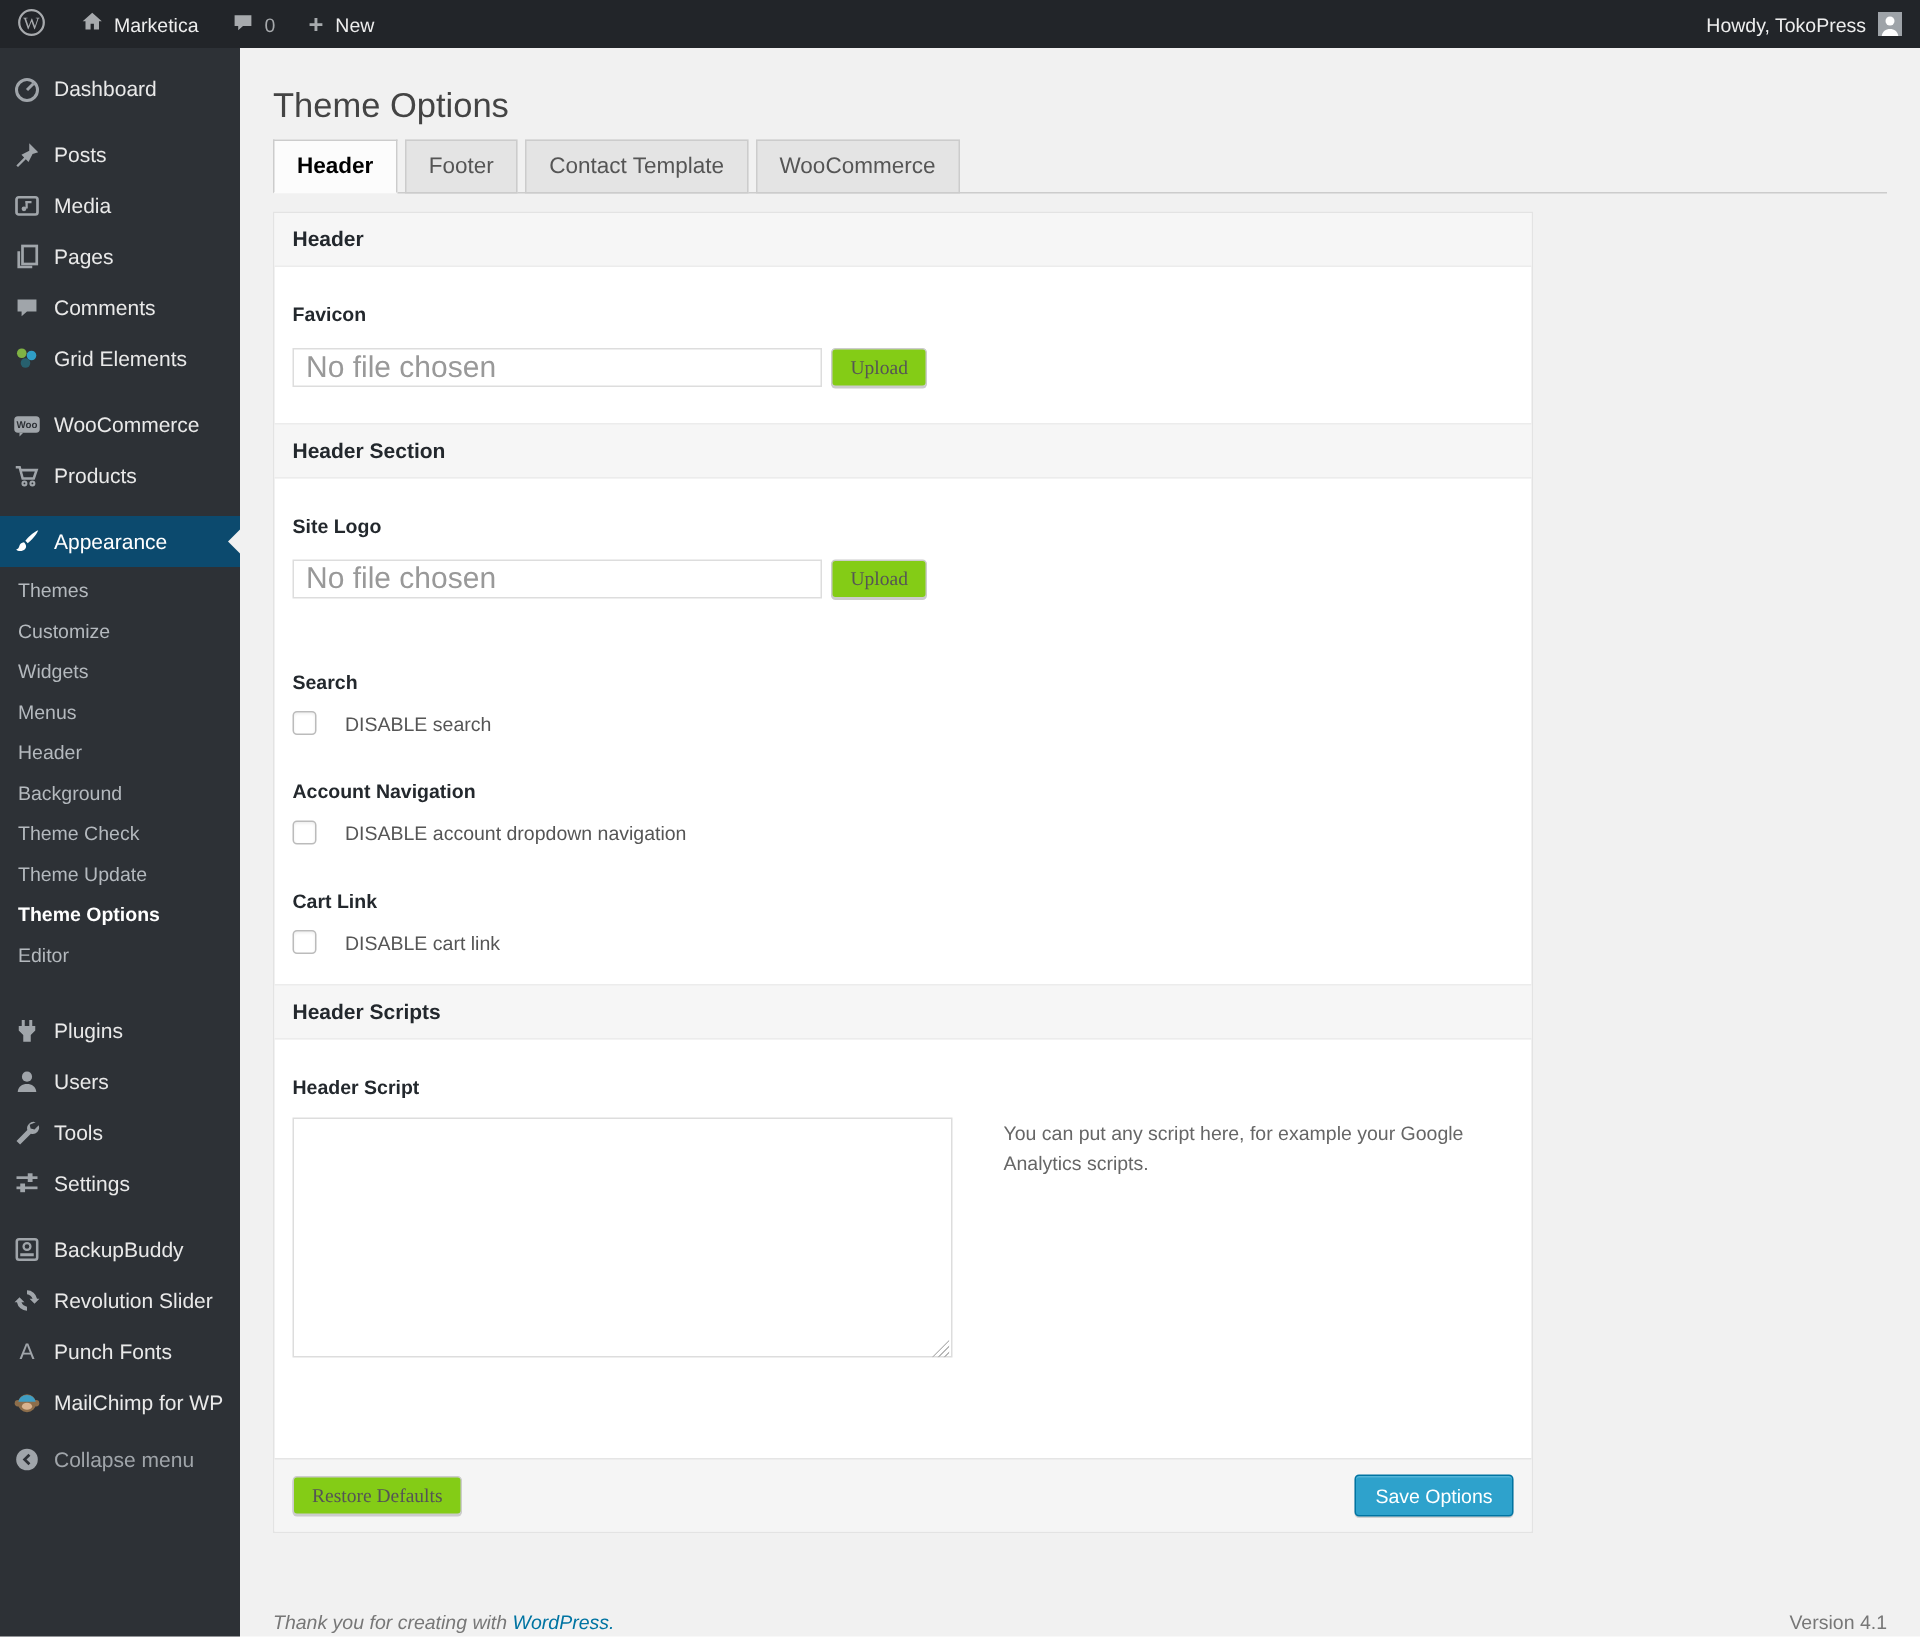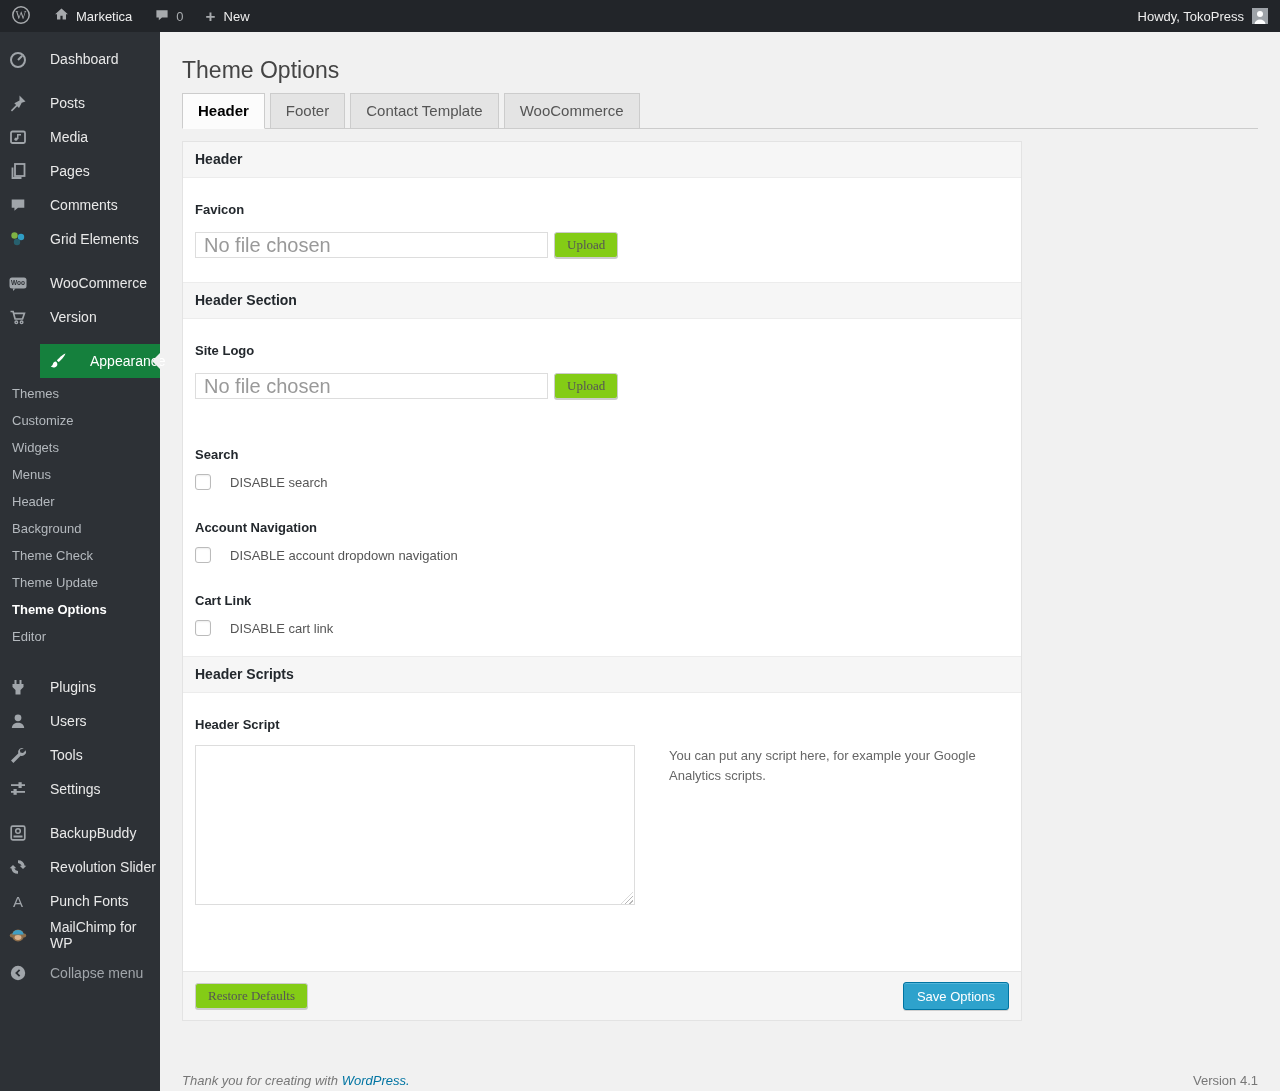--- a/index.html
+++ b/index.html
@@ -25,24 +25,24 @@
   .avatar { width:16px; height:16px; display:block; }
 
   
   .sidebar {
     position:absolute; top:32px; left:0; width:160px; height:1059px;
     background:#2d3136;
   }
   .menu-gap { height:10px; }
   .menu-item {
     display:flex; align-items:center; height:34px; cursor:pointer;
-    color:#e9e9e9; font-size:14px; font-weight:400;gap:14px;
+    color:#e9e9e9; font-size:14px; font-weight:400;
   }
   .menu-item .mi-icon { width:20px; height:20px; margin:0 8px; flex:0 0 20px; display:flex; align-items:center; justify-content:center; }
-  .menu-item.current { background:#15803d; color:#fff; position:relative;margin-left:40px; }
+  .menu-item.current { background:#0c4a6e; color:#fff; position:relative; }
   .menu-item.current::after {
     content:""; position:absolute; right:0; top:50%; margin-top:-8px;
     border:8px solid transparent; border-right-color:#f1f1f1;
   }
   .submenu { padding:2px 0 10px; }
   .submenu-item {
     padding:6px 4px 6px 12px; font-size:13px; color:#b4b9be; cursor:pointer; line-height:15px;
   }
   .submenu-item.current { color:#fff; font-weight:bold; }
   .glyph-a { font-size:15px; color:#a0a5aa; font-weight:400; }
@@ -242,21 +242,21 @@
     <span>WooCommerce</span>
   </div>
   <div class="menu-item">
     <span class="mi-icon">
       <svg width="20" height="20" viewBox="0 0 20 20">
           <path d="M2.5 4.5h2.6l2 7.5h7.4l1.9-5.6H6" fill="none" stroke="#a0a5aa" stroke-width="1.7"></path>
           <circle cx="8.3" cy="15.3" r="1.3" fill="none" stroke="#a0a5aa" stroke-width="1.4"></circle>
           <circle cx="13.6" cy="15.3" r="1.3" fill="none" stroke="#a0a5aa" stroke-width="1.4"></circle>
         </svg>
     </span>
-    <span>Version</span>
+    <span>Products</span>
   </div>
 
   <div class="menu-gap"></div>
 
   <div class="menu-item current">
     <span class="mi-icon">
       <svg width="20" height="20" viewBox="0 0 20 20">
           <path d="M17.5 2.5c-3.2 1.2-7 4.8-8.6 7l1.6 1.6c2.2-1.6 5.8-5.4 7-8.6z" fill="#fff"></path>
           <path d="M8 10.5c-1.8.2-2.8 1.2-3.2 2.8-.3 1.1-.9 1.7-2 2 1.2 1.6 4.4 1.4 5.8-.1 1.1-1.2 1.2-2.9-.6-4.7z" fill="#fff"></path>
         </svg>

